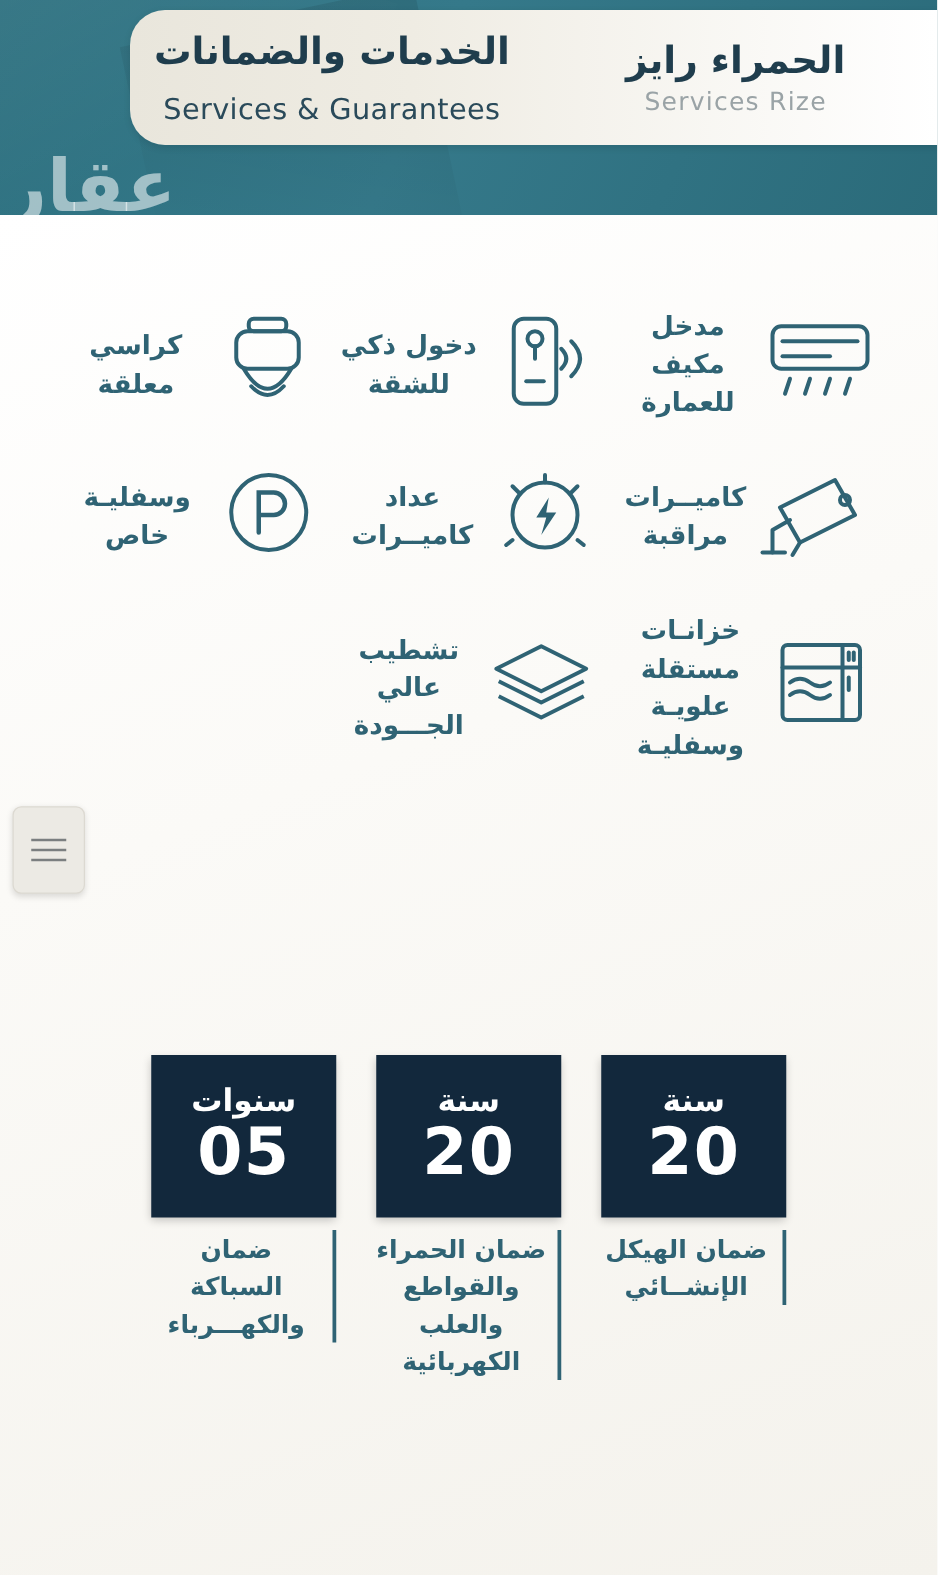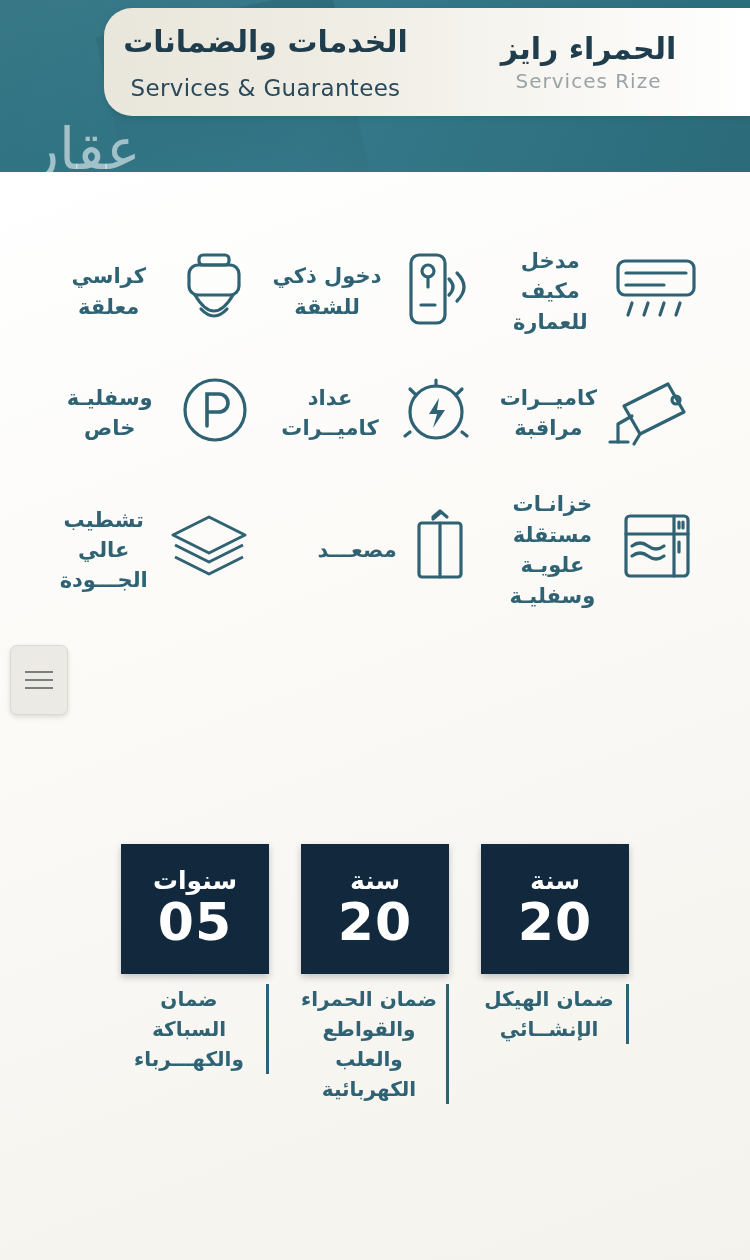--- a/index.html
+++ b/index.html
@@ -37,25 +37,25 @@
     content: "";
     position: absolute;
     top: 10px; left: 120px;
     width: 240px; height: 260px;
     background: linear-gradient(200deg, rgba(0,0,0,0.10) 0%, rgba(0,0,0,0) 70%);
     transform: rotate(-12deg);
   }
   .watermark {
     position: absolute;
     top: 120px;
-    left: 31px;
+    left: 4px;
     font-size: 58px;
     color: rgba(255,255,255,0.55);
     letter-spacing: 2px;
-    font-weight: 400;
+    font-weight: 700;
     line-height: 1;
     z-index: 4;
   }
 
   .title-plate {
     position: absolute;
     top: 8px;
     left: 104px;
     width: 646px;
     height: 108px;
@@ -333,31 +333,20 @@
             <path d="M20 38 q8 -6 16 0 t16 0"></path>
             <path d="M20 48 q8 -6 16 0 t16 0"></path>
             <line x1="67" y1="14" x2="67" y2="20"></line>
             <line x1="71" y1="14" x2="71" y2="20"></line>
             <line x1="67" y1="34" x2="67" y2="44"></line>
           </svg>
         </div>
         <div class="label">خزانـات مستقلة علويـة وسفليـة</div>
       </div>
 
-      <div class="feature">
-        <div class="icon">
-          <svg width="84" height="80" viewBox="0 0 84 80" fill="none" stroke="#2f6374" stroke-width="3.2" stroke-linecap="round" stroke-linejoin="round">
-            <rect x="22" y="16" width="42" height="54" rx="3"></rect>
-            <line x1="43" y1="16" x2="43" y2="70"></line>
-            <path d="M36 10 L43 4 L50 10"></path>
-            <path d="M36 12 L43 6"></path>
-          </svg>
-        </div>
-        <div class="label">مصعـــد</div>
-      </div>
 
       <div class="feature">
         <div class="icon">
           <svg width="96" height="76" viewBox="0 0 96 76" fill="none" stroke="#2f6374" stroke-width="3" stroke-linejoin="round">
             <path d="M48 8 L84 26 L48 44 L12 26 Z"></path>
             <path d="M14 36 L48 53 L82 36"></path>
             <path d="M14 48 L48 65 L82 48"></path>
           </svg>
         </div>
         <div class="label">تشطيب عالي الجـــودة</div>

